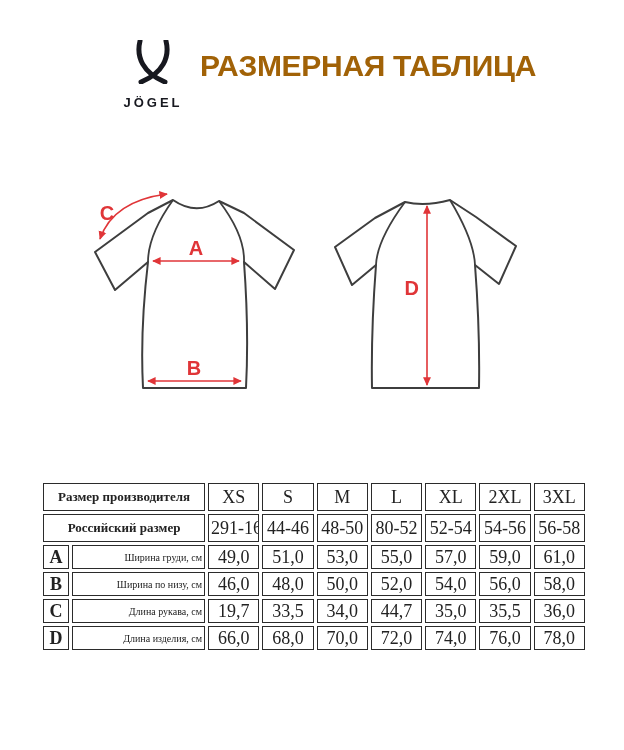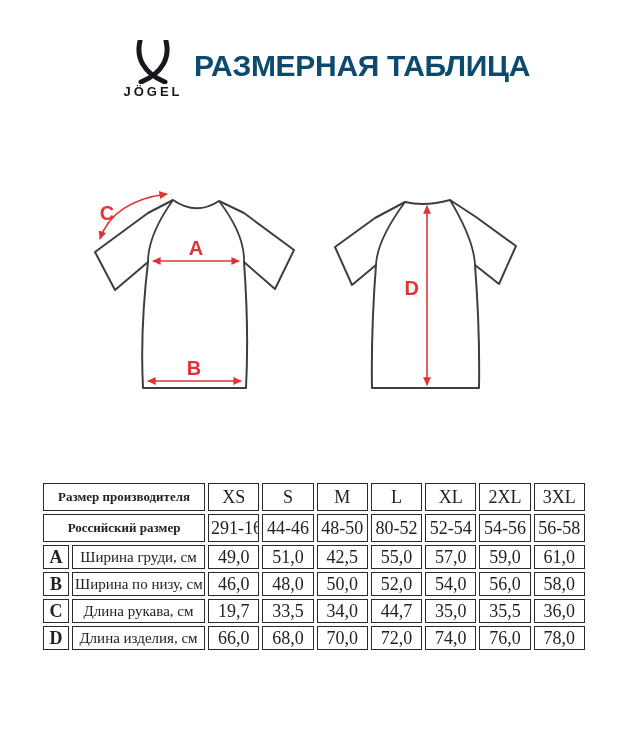--- a/index.html
+++ b/index.html
@@ -5,26 +5,26 @@
   html,body{margin:0;padding:0;background:#ffffff;}
   .page{
     position:relative;width:624px;height:750px;background:#ffffff;overflow:hidden;
     font-family:"Liberation Sans",sans-serif;color:#1b1e24;
   }
   
   .header{position:absolute;left:0;top:0;width:624px;height:120px;}
   .logo{position:absolute;left:108px;top:40px;width:90px;text-align:center;}
   .logo-mark{display:block;margin:0 auto;}
   .logo-text{
-    margin-top:0;font-size:13px;font-weight:700;letter-spacing:3px;
+    margin-top:11px;font-size:13px;font-weight:700;letter-spacing:3px;
     color:#17181f;text-align:center;
   }
   .title{
-    position:absolute;left:194px;top:49px;margin:0;
-    font-size:30px;font-weight:700;letter-spacing:-0.3px;color:#0c4a6e;white-space:nowrap;
+    position:absolute;left:200px;top:49px;margin:0;
+    font-size:30px;font-weight:700;letter-spacing:-0.3px;color:#a16207;white-space:nowrap;
   }
   
   .diagrams{position:absolute;left:0;top:185px;width:624px;height:230px;}
   .shirt{position:absolute;top:0;}
   .shirt.front{left:63px;}
   .shirt.back{left:330px;}
   .outline{fill:#ffffff;stroke:#3e3e3e;stroke-width:2;stroke-linejoin:round;}
   .seam{fill:none;stroke:#3e3e3e;stroke-width:1.8;}
   .measure{stroke:#e03538;stroke-width:1.6;fill:none;}
   .mlabel{font-family:"Liberation Sans",sans-serif;font-size:20px;font-weight:700;fill:#e03538;}
@@ -35,21 +35,21 @@
   }
   .size-table td{
     border:1.5px solid #2b2b2b;text-align:center;vertical-align:middle;
     box-sizing:border-box;padding:0 2px;font-size:18px;color:#222;background:#fff;
     overflow:hidden;white-space:nowrap;
   }
   .r-head td{height:28px;}
   .r-data td{height:24px;}
   td.lbl{font-weight:700;font-size:13px;}
   td.letter{font-weight:700;}
-  td.param{font-size:15px;}
+  td.param{font-size:10px;text-align:right;}
   col.c-letter{width:26px;}
   col.c-param{width:133px;}
 </style>
 </head>
 <body>
 
 <div class="page">
 
   <div class="header">
     <div class="logo">
@@ -119,21 +119,21 @@
         <td>80-52</td>
         <td>52-54</td>
         <td>54-56</td>
         <td>56-58</td>
       </tr>
       <tr class="r-data">
         <td class="letter">A</td>
         <td class="param">Ширина груди, см</td>
         <td>49,0</td>
         <td>51,0</td>
-        <td>42,5</td>
+        <td>53,0</td>
         <td>55,0</td>
         <td>57,0</td>
         <td>59,0</td>
         <td>61,0</td>
       </tr>
       <tr class="r-data">
         <td class="letter">B</td>
         <td class="param">Ширина по низу, см</td>
         <td>46,0</td>
         <td>48,0</td>

